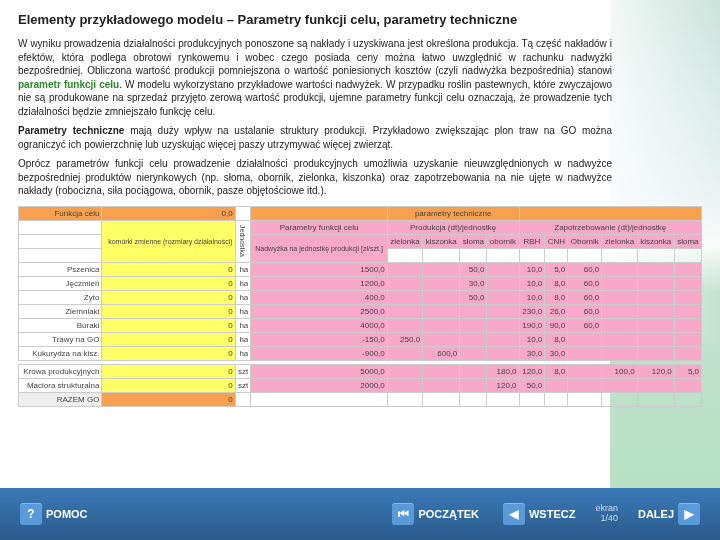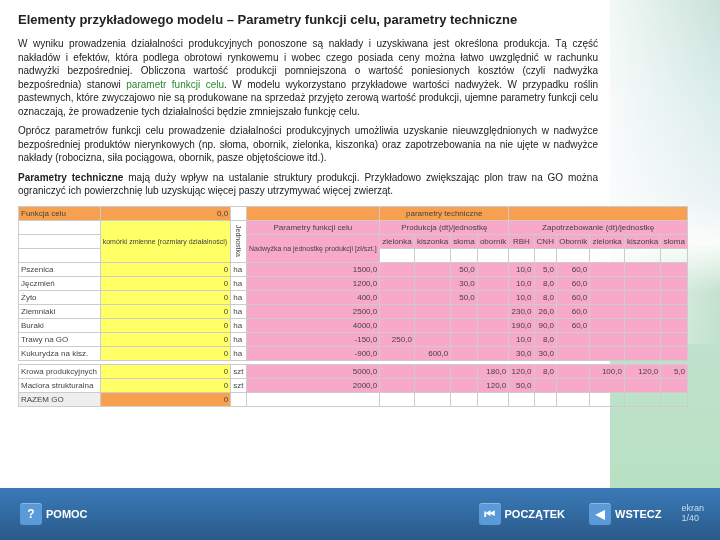--- a/index.html
+++ b/index.html
@@ -1,51 +1,51 @@
 <!DOCTYPE html>
 <html><head>
 <meta charset="utf-8">
 <style>
 *{margin:0;padding:0;box-sizing:border-box}
 body{width:720px;height:540px;font-family:Arial,sans-serif;position:relative;background:#fff;overflow:hidden}
-.page{padding:12px 32px 0 18px;height:344px;background:linear-gradient(to right,#fff 0%,#fff 80%,rgba(200,230,200,.1) 100%)}
+.page{padding:12px 18px 0 18px;height:344px;background:linear-gradient(to right,#fff 0%,#fff 80%,rgba(200,230,200,.1) 100%)}
 .bg-right{position:absolute;right:0;top:0;width:110px;height:488px;background:linear-gradient(to bottom,#6a9 0%,#9cc 20%,#cde 40%,#fff 50%,#5a7 60%,#3a5 100%);opacity:.35;z-index:-1}
 h1{font-size:13px;font-weight:bold;margin-bottom:10px;color:#222}
 .text{font-size:10px;line-height:1.35;text-align:justify;color:#222;margin-bottom:6px;padding-right:90px}
-.hl-green{color:#2a8a2a;font-weight:normal}
+.hl-green{color:#2a8a2a;font-weight:bold}
 .hl-bold{font-weight:bold;color:#222}
 .tablewrap{margin-top:8px;font-size:8px}
 table{border-collapse:collapse;width:100%}
 td,th{border:1px solid #ccc;padding:1px 2px;height:14px;text-align:right;font-size:8px;color:#444;white-space:nowrap}
 .orange{background:#f7a050}
 .yellow{background:#ffff66}
 .pink{background:#f8a8c8}
 .grey{background:#eee}
-.lbl{text-align:left}
+.lbl{text-align:right}
 .ctr{text-align:center}
 .sep td{border:none;height:4px}
 .footer{position:absolute;bottom:0;left:0;right:0;height:52px;background:linear-gradient(to bottom,#3a7ab8,#2a5a8a);display:flex;align-items:center;padding:0 12px;gap:8px}
 .btn{display:flex;align-items:center;gap:4px;color:#fff;font-size:11px;font-weight:bold;cursor:pointer;padding:6px 8px}
 .btn-icon{width:22px;height:22px;background:#5a9ad8;border-radius:3px;display:flex;align-items:center;justify-content:center;font-size:12px;color:#fff;box-shadow:inset 0 1px 0 rgba(255,255,255,.3)}
 .spacer{flex:1}
-.ekran{color:#cde;font-size:9px;text-align:left;line-height:1.1;margin:0 4px}
+.ekran{color:#cde;font-size:9px;text-align:right;line-height:1.1;margin:0 4px}
 </style>
 </head>
 <body>
 
 <div class="bg-right"></div>
 <div class="page">
 <h1>Elementy przykładowego modelu – Parametry funkcji celu, parametry techniczne</h1>
 <p class="text">
 <span>W wyniku prowadzenia działalności produkcyjnych ponoszone są nakłady i uzyskiwana jest określona produkcja. Tą część nakładów i efektów, która podlega obrotowi rynkowemu i wobec czego posiada ceny można łatwo uwzględnić w rachunku nadwyżki bezpośredniej. Obliczona wartość produkcji pomniejszona o wartość poniesionych kosztów (czyli nadwyżka bezpośrednia) stanowi </span><span class="hl-green">parametr funkcji celu</span><span>. W modelu wykorzystano przykładowe wartości nadwyżek. W przypadku roślin pastewnych, które zwyczajowo nie są produkowane na sprzedaż przyjęto zerową wartość produkcji, ujemne parametry funkcji celu oznaczają, że prowadzenie tych działalności będzie zmniejszało funkcję celu.</span>
 </p>
-<p class="text">Oprócz parametrów funkcji celu prowadzenie działalności produkcyjnych umożliwia uzyskanie nieuwzględnionych w nadwyżce bezpośredniej produktów nierynkowych (np. słoma, obornik, zielonka, kiszonka) oraz zapotrzebowania na nie ujęte w nadwyżce nakłady (robocizna, siła pociągowa, obornik, pasze objętościowe itd.).</p>
 <p class="text">
 <span class="hl-bold">Parametry techniczne</span><span> mają duży wpływ na ustalanie struktury produkcji. Przykładowo zwiększając plon traw na GO można ograniczyć ich powierzchnię lub uzyskując więcej paszy utrzymywać więcej zwierząt.</span>
 </p>
+<p class="text">Oprócz parametrów funkcji celu prowadzenie działalności produkcyjnych umożliwia uzyskanie nieuwzględnionych w nadwyżce bezpośredniej produktów nierynkowych (np. słoma, obornik, zielonka, kiszonka) oraz zapotrzebowania na nie ujęte w nadwyżce nakłady (robocizna, siła pociągowa, obornik, pasze objętościowe itd.).</p>
 
 <div class="tablewrap">
 <table>
 <tbody>
           <tr>
  <td class="orange lbl">Funkcja celu</td>
  <td class="orange">0,0</td>
  <td></td>
             <td class="orange"></td>
  <td class="orange ctr" colspan="4">parametry techniczne</td>
@@ -273,13 +273,17 @@
       <span>POCZĄTEK</span>
     </div>
  <div class="btn">
       <span class="btn-icon">◀</span>
       <span>WSTECZ</span>
     </div>
  <div class="ekran">
       <div>ekran</div>
       <div>1/40</div>
     </div>
+ <div class="btn">
+      <span>DALEJ</span>
+      <span class="btn-icon">▶</span>
+    </div>
 </div>
 
 </body></html>

